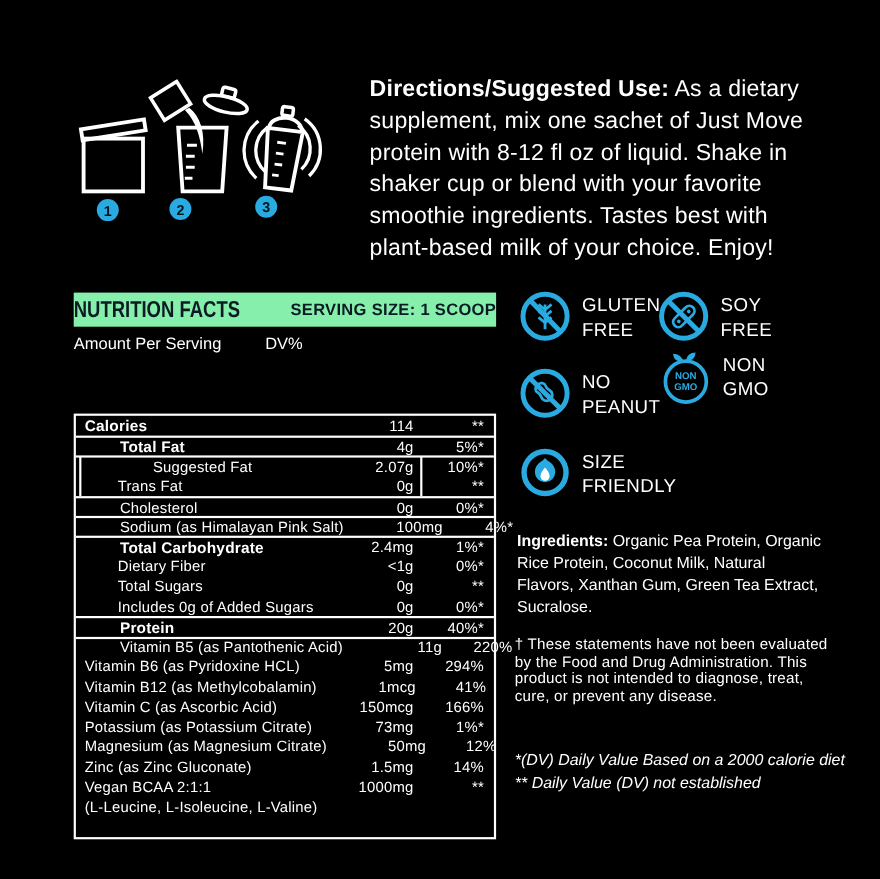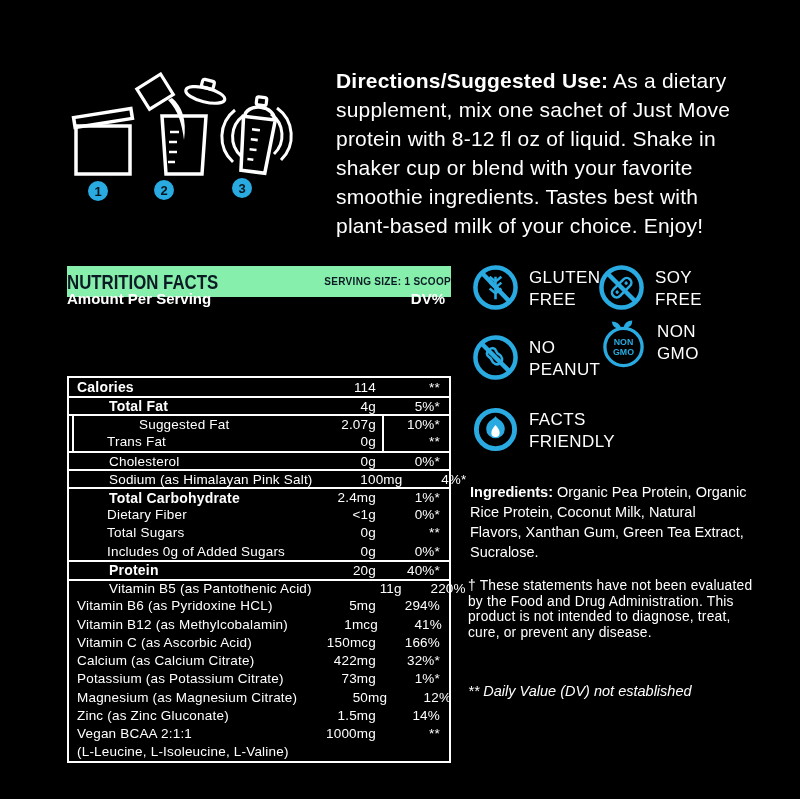--- a/index.html
+++ b/index.html
@@ -12,24 +12,24 @@
     color:#06141c;font-size:13px;font-weight:700;display:flex;align-items:center;justify-content:center;}
 
   
   .directions{left:336px;top:66px;width:418px;font-size:21px;line-height:29px;letter-spacing:.2px;}
   .directions b{font-weight:700;}
 
   
   .nf-bar{left:67px;top:266px;width:384px;height:31px;background:#86efac;display:flex;
     align-items:center;justify-content:space-between;padding:0 0;box-sizing:border-box;}
   .nf-title{font-size:21px;font-weight:700;color:#0b1b23;transform:scaleX(.8);transform-origin:left center;white-space:nowrap;}
-  .nf-serving{font-size:10px;font-weight:700;color:#0b1b23;letter-spacing:.3px;}
-
-  .col-head{left:67px;top:285px;width:384px;height:26px;display:flex;align-items:center;
-    justify-content:space-between;font-size:15px;font-weight:700;padding-right:6px;box-sizing:border-box;}
+  .nf-serving{font-size:15px;font-weight:700;color:#0b1b23;letter-spacing:.3px;}
+
+  .col-head{left:67px;top:299px;width:384px;height:26px;display:flex;align-items:center;
+    justify-content:flex-start;font-size:15px;font-weight:400;padding-right:6px;box-sizing:border-box;}
   .col-head .amt{margin-right:10px;}
   .col-head .dv{width:64px;text-align:right;}
 
   
   .nf-table{left:67px;top:330px;width:384px;height:387px;border:2px solid #fff;
     box-sizing:border-box;display:flex;flex-direction:column;margin-top:46px;}
   .nf-row{display:grid;grid-template-columns:1fr 96px 67px;align-items:center;
     height:18.24px;box-sizing:border-box;font-size:13.5px;letter-spacing:.2px;}
   .nf-row.sep{border-top:2px solid #fff;padding-left:32px;}
   .nf-row .name{padding-left:8px;white-space:nowrap;}
@@ -178,25 +178,20 @@
         <div class="name">Vitamin B12 (as Methylcobalamin)</div>
         <div class="val">1mcg</div>
         <div class="dv">41%</div>
       </div>
       <div class="nf-row">
         <div class="name">Vitamin C (as Ascorbic Acid)</div>
         <div class="val">150mcg</div>
         <div class="dv">166%</div>
       </div>
       <div class="nf-row">
-        <div class="name">Calcium (as Calcium Citrate)</div>
-        <div class="val">422mg</div>
-        <div class="dv">32%*</div>
-      </div>
-      <div class="nf-row">
         <div class="name">Potassium (as Potassium Citrate)</div>
         <div class="val">73mg</div>
         <div class="dv">1%*</div>
       </div>
       <div class="nf-row">
         <div class="name">Magnesium (as Magnesium Citrate)</div>
         <div class="val">50mg</div>
         <div class="dv">12%</div>
       </div>
       <div class="nf-row">
@@ -278,28 +273,29 @@
   </div>
 
   <div class="badge" style="left:472px;top:406px">
     <svg viewBox="0 0 48 48">
       <circle cx="24" cy="24" r="19.5" fill="none" stroke="#29ABE2" stroke-width="5"></circle>
       <path d="M24 10.5 c1.5 2 2.5 2.5 4 3.5 c3.5 2.3 5.5 5.5 5.5 9.5 a9.5 9.5 0 0 1 -19 0
                c0 -4 2 -7.2 5.5 -9.5 c1.5 -1 2.5 -1.5 4 -3.5 Z" fill="#29ABE2"></path>
       <path d="M24 19.5 c2.9 3 4.2 5.8 4.2 8 a4.2 4.2 0 0 1 -8.4 0 c0 -2.2 1.3 -5 4.2 -8 Z" fill="#fff"></path>
     </svg>
     <div class="badge-label">
-      <div>FACTS</div>
+      <div>SIZE</div>
       <div>FRIENDLY</div>
     </div>
   </div>
 
   <div class="abs ingredients">
     <b>Ingredients:</b><span> Organic Pea Protein, Organic Rice Protein, Coconut Milk, Natural Flavors, Xanthan Gum, Green Tea Extract, Sucralose.</span>
   </div>
 
   <div class="abs disclaimer">† These statements have not been evaluated by the Food and Drug Administration. This product is not intended to diagnose, treat, cure, or prevent any disease.</div>
 
   <div class="abs footnotes">
+    <div>*(DV) Daily Value Based on a 2000 calorie diet</div>
     <div>** Daily Value (DV) not established</div>
   </div>
 
 </div>
 
 </body></html>

